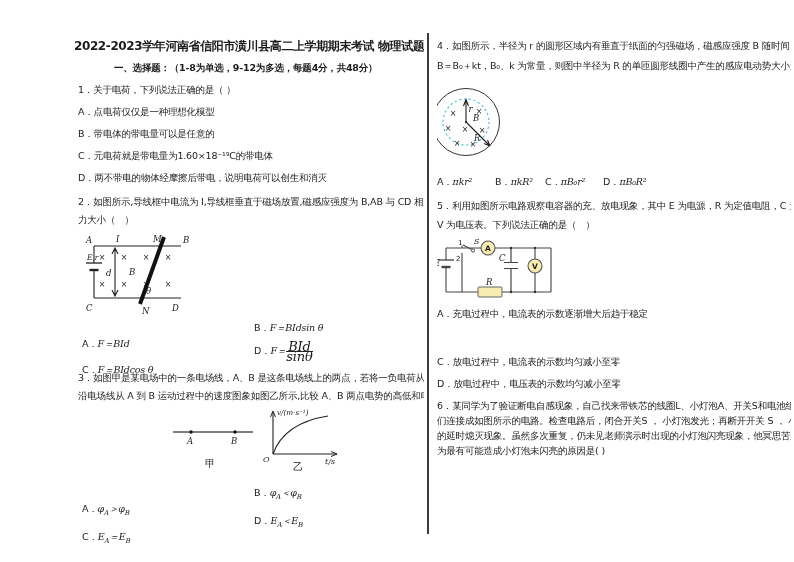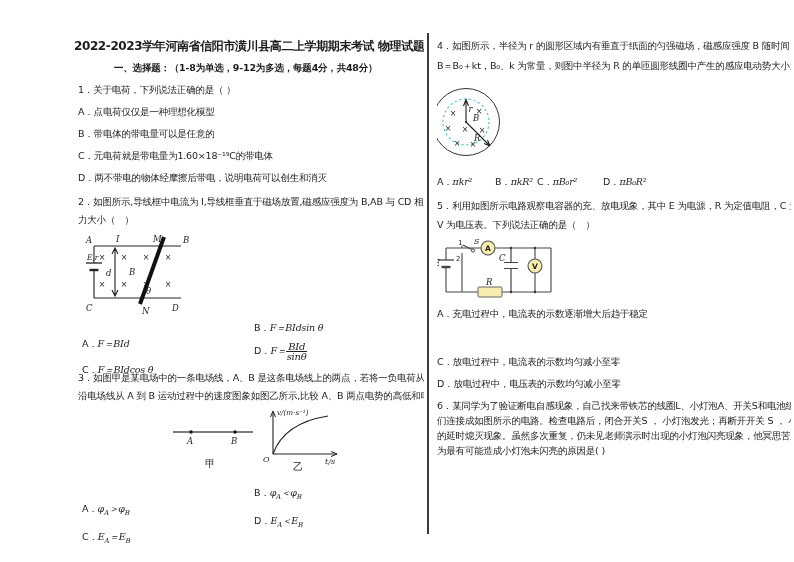--- a/index.html
+++ b/index.html
@@ -14,21 +14,21 @@
   .col-right { left:437px; width:354px; }
   .divider { position:absolute; left:427px; top:33px; width:1.5px; height:501px; background:#3a3a3a; }
   .abs { position:absolute; white-space:nowrap; }
   .title { left:14px; width:340px; text-align:center; font-size:12px; font-weight:bold; letter-spacing:-0.4px; }
   .sect  { left:18px; font-size:9.5px; font-weight:bold; letter-spacing:-0.2px;margin-left:36px; }
   .t     { left:18px; font-size:9.5px; line-height:12px; letter-spacing:-0.2px; }
   .col-right .t { left:0; }
   .oL { left:22px;margin-top:16px; }  .oR { left:162px;padding-left:32px; }
   .f { font-family:"DejaVu Serif","Liberation Serif",serif; font-style:italic; }
   sub { font-size:7px; }
-  .frac { display:inline-block; vertical-align:middle; text-align:center; font-size:10px; line-height:9px; }
+  .frac { display:inline-block; vertical-align:middle; text-align:right; font-size:13px; line-height:9px; }
   .frac .num { display:block; border-bottom:1px solid #222; padding:0 2px; }
   .frac .den { display:block; }
   svg text { letter-spacing:0; }
 </style>
 </head>
 <body>
 
 <div class="divider"></div>
 
 <div class="col col-left">
@@ -135,21 +135,21 @@
     <path d="M35,38 L59,62 M53,59.5 L59,62 M56.5,56 L59,62" stroke="#222" stroke-width="1.1" fill="none"></path>
     <g font-size="8.5" fill="#222" font-family="'DejaVu Serif',serif" font-style="italic">
       <text x="37.5" y="28">r</text>
       <text x="42" y="37">B</text>
       <text x="43" y="57">R</text>
     </g>
   </svg>
 
   <div class="abs t" style="top:176px; left:0"><span>A．</span><span class="f">πkr²</span></div>
   <div class="abs t" style="top:176px; left:58px"><span>B．</span><span class="f">πkR²</span></div>
-  <div class="abs t" style="top:176px; left:100px"><span>C．</span><span class="f">πB₀r²</span></div>
+  <div class="abs t" style="top:176px; left:108px"><span>C．</span><span class="f">πB₀r²</span></div>
   <div class="abs t" style="top:176px; left:166px"><span>D．</span><span class="f">πB₀R²</span></div>
 
   <div class="abs t" style="top:200px">5．利用如图所示电路观察电容器的充、放电现象，其中 E 为电源，R 为定值电阻，C 为电容器，A 为电流表，</div>
   <div class="abs t" style="top:219px">V 为电压表。下列说法正确的是（　）</div>
 
   <svg class="abs" style="left:-4px; top:236px" width="126" height="66" viewBox="0 0 126 66">
     <g fill="none" stroke="#444" stroke-width="1.1">
       <path d="M13,12 H48 M62,12 H118 M118,12 V56 M13,56 H45 M69,56 H118 M13,12 V24 M13,31 V56 M29,17 V56 M29,9.5 V12"></path>
       <path d="M5,24 H21" stroke-width="1.3"></path>
       <path d="M8.5,31 H17.5" stroke-width="2.4"></path>

